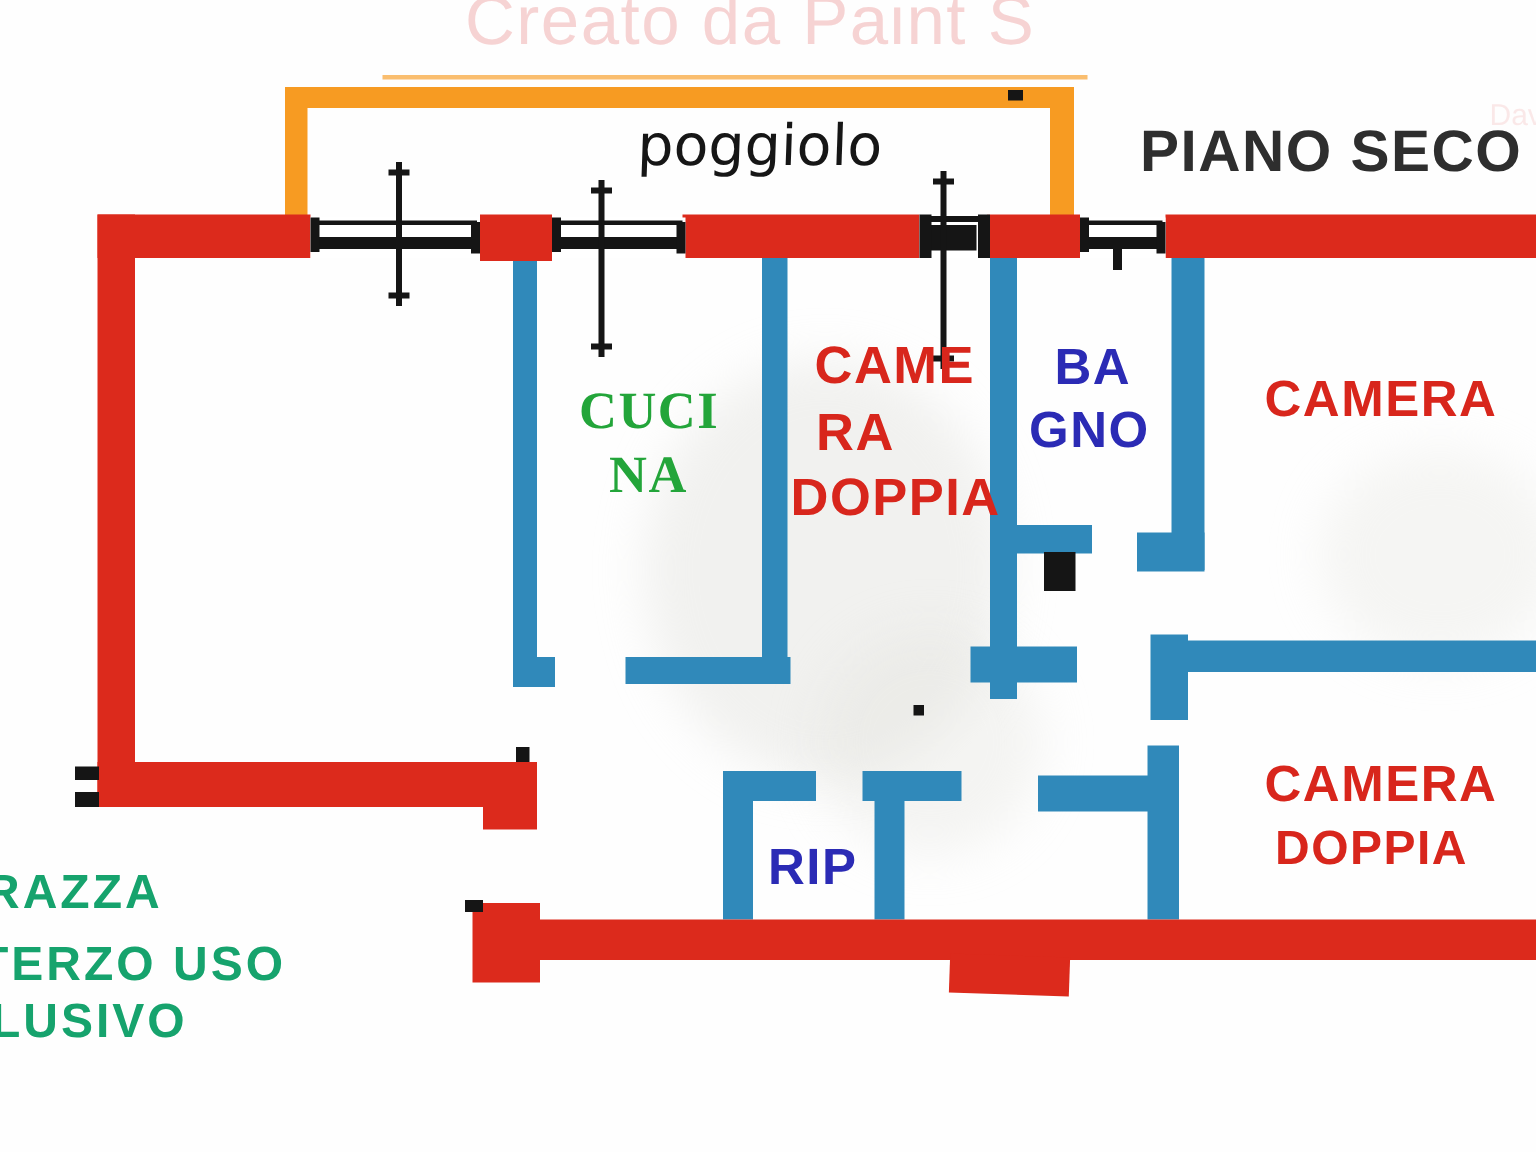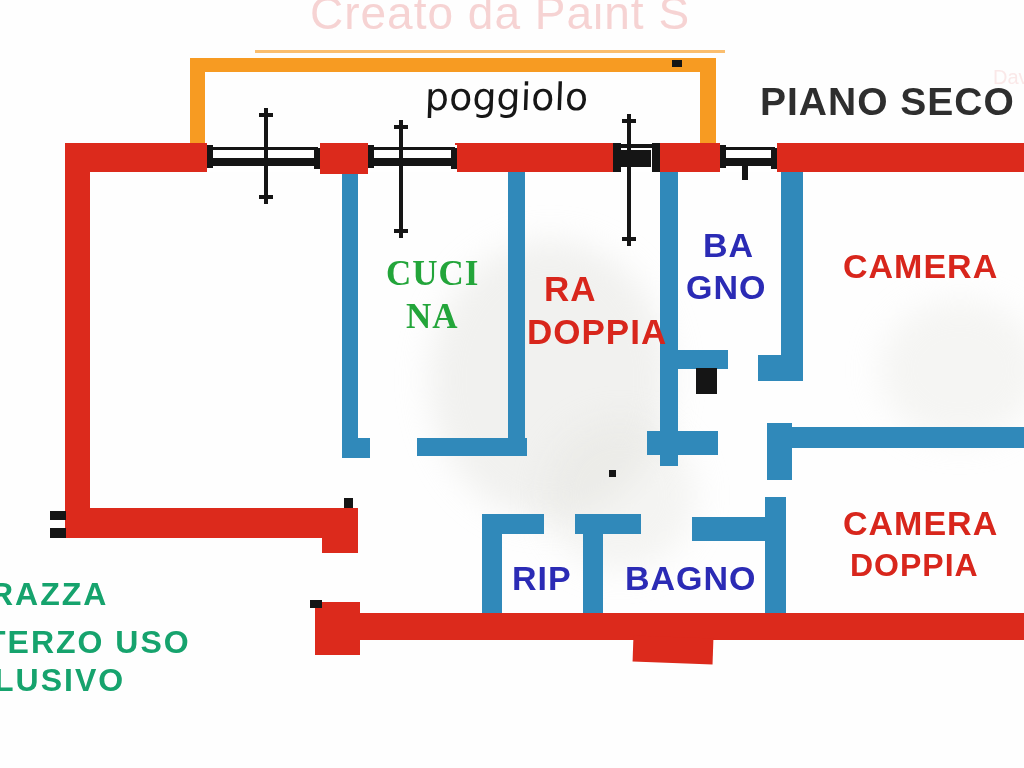--- a/index.html
+++ b/index.html
@@ -121,30 +121,30 @@
   <div class="w blk" style="left:344px;top:498px;width:9px;height:10px"></div>
   <div class="w blk" style="left:310px;top:600px;width:12px;height:8px"></div>
   <div class="w blk" style="left:609px;top:470px;width:7px;height:7px"></div>
 
   <div class="pogg" style="left:425px;top:78px;font-size:38px">poggiolo</div>
   <div class="lbl title" style="left:760px;top:82px;font-size:39px">PIANO SECO</div>
 
   <div class="lbl lg" style="left:386px;top:256px;font-size:35px">CUCI</div>
   <div class="lbl lg" style="left:406px;top:299px;font-size:35px">NA</div>
 
+  <div class="lbl lr" style="left:543px;top:226px;font-size:35px">CAME</div>
   <div class="lbl lr" style="left:544px;top:271px;font-size:35px">RA</div>
   <div class="lbl lr" style="left:527px;top:314px;font-size:35px">DOPPIA</div>
 
   <div class="lbl lb" style="left:703px;top:228px;font-size:34px">BA</div>
   <div class="lbl lb" style="left:686px;top:270px;font-size:34px">GNO</div>
 
   <div class="lbl lr" style="left:843px;top:249px;font-size:34px">CAMERA</div>
 
   <div class="lbl lb" style="left:512px;top:561px;font-size:34px">RIP</div>
-  <div class="lbl lb" style="left:625px;top:561px;font-size:34px">BAGNO</div>
 
   <div class="lbl lr" style="left:843px;top:506px;font-size:34px">CAMERA</div>
   <div class="lbl lr" style="left:850px;top:549px;font-size:32px">DOPPIA</div>
 
   <div class="lbl le" style="left:-10px;top:578px;font-size:32px">RAZZA</div>
   <div class="lbl le" style="left:-14px;top:626px;font-size:32px">TERZO USO</div>
   <div class="lbl le" style="left:-6px;top:664px;font-size:32px">LUSIVO</div>
 
 </div>
 

